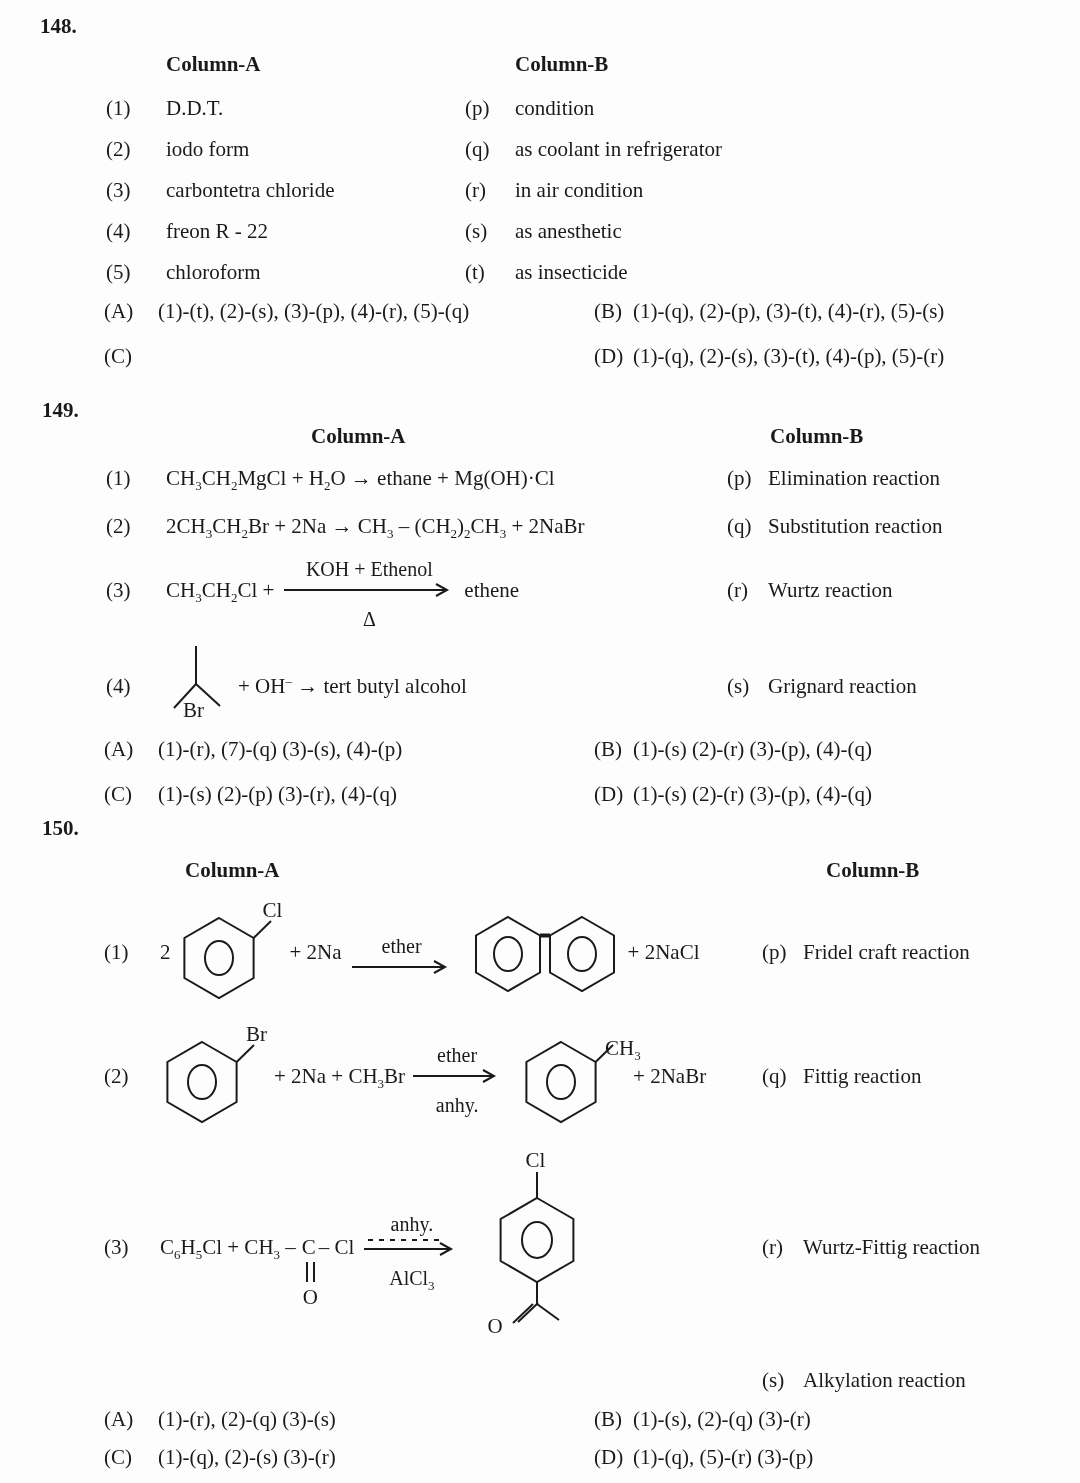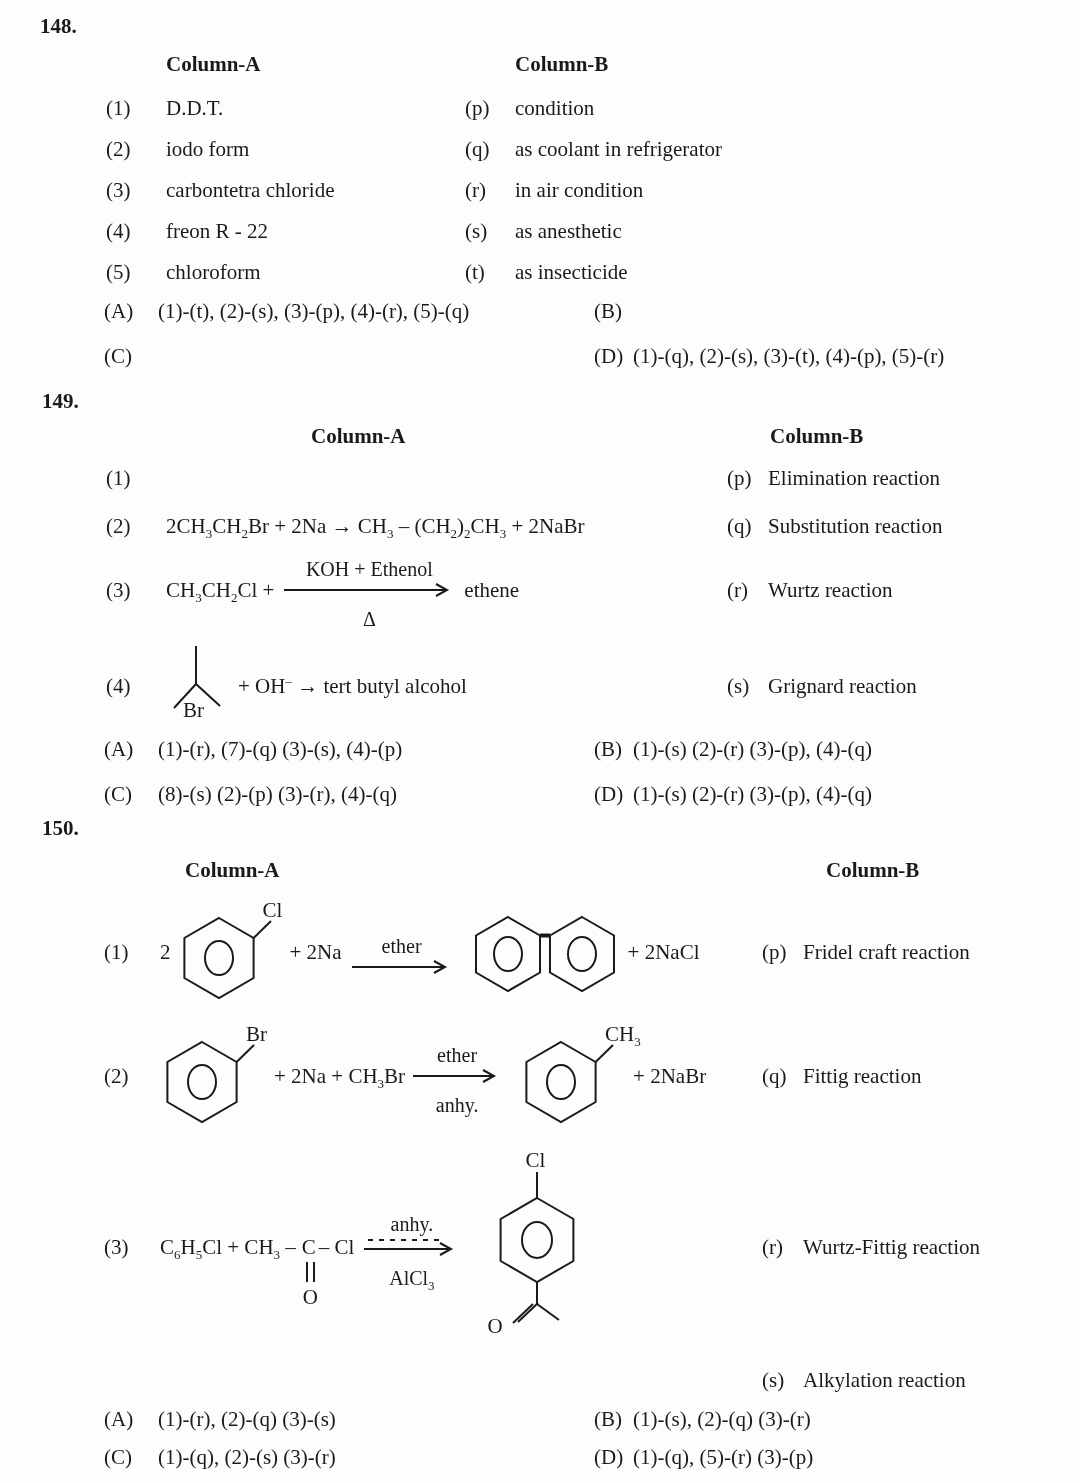--- a/index.html
+++ b/index.html
@@ -85,37 +85,39 @@
         <span class="pnumb">(t)</span>
         <span>as insecticide</span>
       </div>
 
     <div class="abs t pair" style="left:104px;top:299px">
         <span class="olab">(A)</span>
         <span>(1)-(t), (2)-(s), (3)-(p), (4)-(r), (5)-(q)</span>
       </div>
     <div class="abs t pair" style="left:594px;top:299px">
         <span class="olab2">(B)</span>
+        <span>(1)-(q), (2)-(p), (3)-(t), (4)-(r), (5)-(s)</span>
       </div>
     <div class="abs t pair" style="left:104px;top:344px">
         <span class="olab">(C)</span>
       </div>
     <div class="abs t pair" style="left:594px;top:344px">
         <span class="olab2">(D)</span>
         <span>(1)-(q), (2)-(s), (3)-(t), (4)-(p), (5)-(r)</span>
       </div>
   </div>
 
   <div>
-    <div class="abs t qnum" style="left:42px;top:389px">149.</div>
+    <div class="abs t qnum" style="left:42px;top:398px">149.</div>
     <div class="abs t hdr" style="left:311px;top:424px">Column-A</div>
     <div class="abs t hdr" style="left:770px;top:424px">Column-B</div>
 
     <div class="abs t pair" style="left:106px;top:466px">
       <span class="pnum">(1)</span>
+      <span>CH<sub>3</sub>CH<sub>2</sub>MgCl + H<sub>2</sub>O → ethane + Mg(OH)·Cl</span>
     </div>
     <div class="abs t pair" style="left:106px;top:514px">
       <span class="pnum">(2)</span>
       <span>2CH<sub>3</sub>CH<sub>2</sub>Br + 2Na → CH<sub>3</sub> – (CH<sub>2</sub>)<sub>2</sub>CH<sub>3</sub> + 2NaBr</span>
     </div>
 
     <div class="abs t rxnrow" style="left:106px;top:552px;height:76px">
       <span class="pnum">(3)</span>
       <span>CH<sub>3</sub>CH<sub>2</sub>Cl +</span>
       <div class="arrow" style="margin:0 10px">
@@ -162,21 +164,21 @@
     <div class="abs t pair" style="left:104px;top:737px">
         <span class="olab">(A)</span>
         <span>(1)-(r), (7)-(q) (3)-(s), (4)-(p)</span>
       </div>
     <div class="abs t pair" style="left:594px;top:737px">
         <span class="olab2">(B)</span>
         <span>(1)-(s) (2)-(r) (3)-(p), (4)-(q)</span>
       </div>
     <div class="abs t pair" style="left:104px;top:782px">
         <span class="olab">(C)</span>
-        <span>(8)-(s) (2)-(p) (3)-(r), (4)-(q)</span>
+        <span>(1)-(s) (2)-(p) (3)-(r), (4)-(q)</span>
       </div>
     <div class="abs t pair" style="left:594px;top:782px">
         <span class="olab2">(D)</span>
         <span>(1)-(s) (2)-(r) (3)-(p), (4)-(q)</span>
       </div>
   </div>
 
   <div>
     <div class="abs t qnum" style="left:42px;top:816px">150.</div>
     <div class="abs t hdr" style="left:185px;top:858px">Column-A</div>
@@ -235,21 +237,21 @@
           <polyline class="sline" points="70,2 81,8 70,14"></polyline>
         </svg>
         <span class="abot">anhy.</span>
       </div>
       <div class="struct" style="width:100px;height:108px;margin-left:10px">
         <svg width="100" height="108" viewBox="0 0 100 108">
           <polygon class="sline" points="42,20 76.6,40 76.6,80 42,100 7.4,80 7.4,40"></polygon>
           <ellipse class="sline" cx="42" cy="60" rx="14" ry="17"></ellipse>
           <line class="sline" x1="76.6" y1="40" x2="94" y2="23"></line>
         </svg>
-        <span class="slabel" style="left:86px;top:2px">CH<sub>3</sub></span>
+        <span class="slabel" style="left:86px;top:16px">CH<sub>3</sub></span>
       </div>
       <span style="margin-left:14px">+ 2NaBr</span>
     </div>
     <div class="abs t pair" style="left:762px;top:1064px">
         <span class="pnumb43">(q)</span>
         <span>Fittig reaction</span>
       </div>
 
     <div class="abs t rxnrow" style="left:104px;top:1162px;height:170px">
       <span style="width:56px;flex:none">(3)</span>

